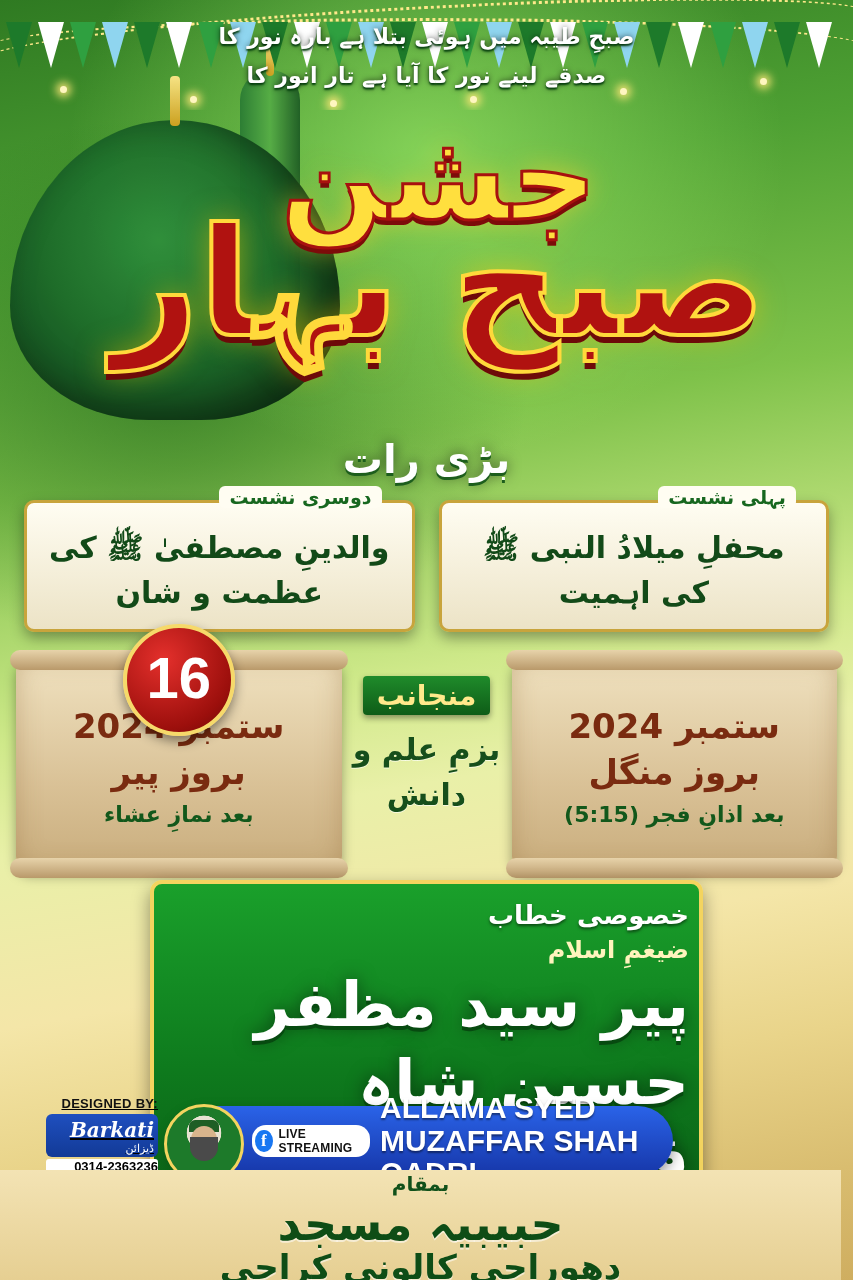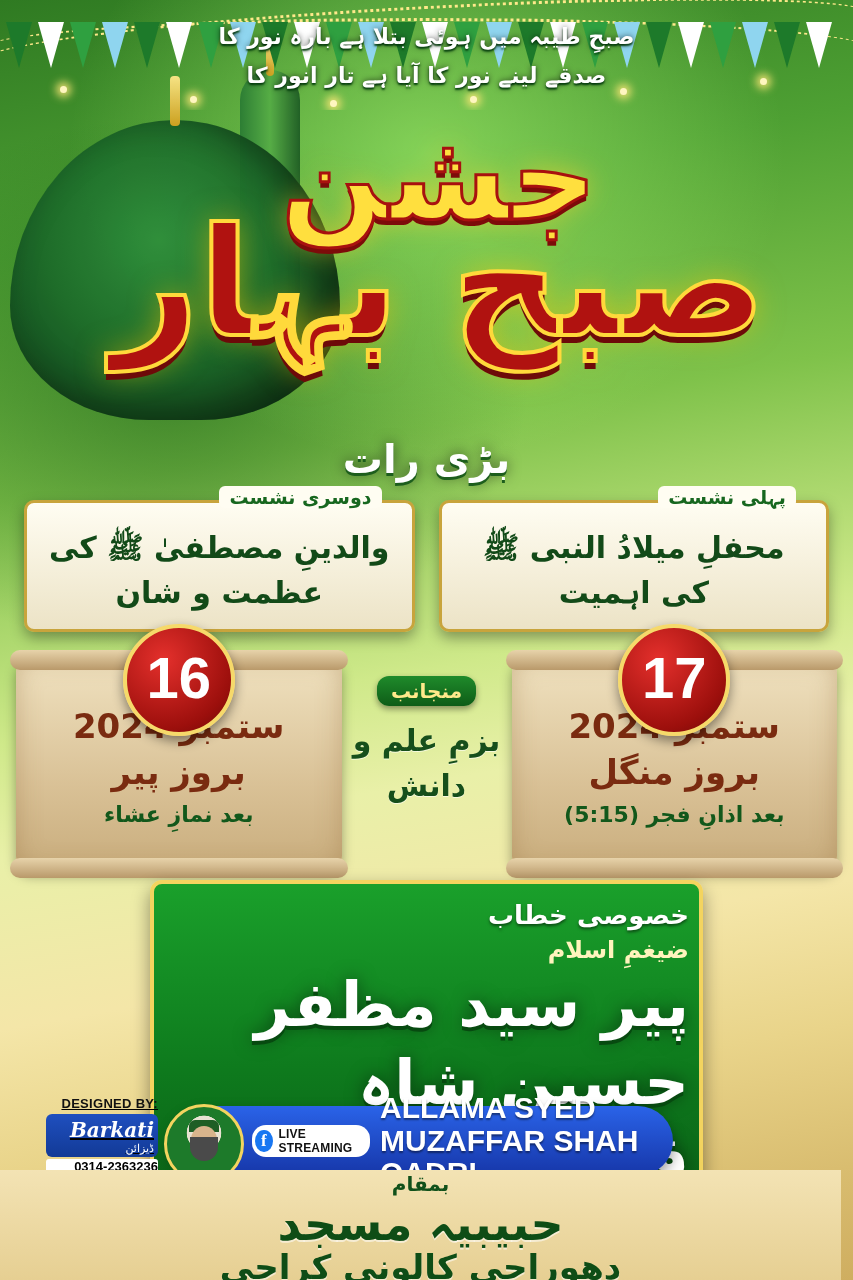--- a/index.html
+++ b/index.html
@@ -224,24 +224,24 @@
     width: 150px;
     margin-top: 46px;
     text-align: center;
     direction: rtl;
   }
   .mid-box .ribbon {
     display: inline-block;
     background: linear-gradient(180deg,#1f8b2b,#0e5c17);
     color: #ffe98b;
     font-family: "DejaVu Sans", sans-serif;
-    font-size: 20px;
+    font-size: 28px;
     font-weight: bold;
     padding: 3px 14px;
-    border-radius: 12px;
+    border-radius: 4px;
     box-shadow: 0 3px 6px rgba(0,0,0,.4);
   }
   .mid-box .mid-text {
     margin-top: 12px;
     font-family: "DejaVu Sans", sans-serif;
     font-size: 30px;
     font-weight: bold;
     color: #164f1b;
     line-height: 1.5;
     text-shadow: 0 1px 0 rgba(255,255,255,.6);
@@ -478,21 +478,20 @@
       <div class="month">بروز پیر</div>
       <div class="meta">بعد نمازِ عشاء</div>
     </div>
 
     <div class="mid-box">
       <div class="ribbon">منجانب</div>
       <div class="mid-text">بزمِ علم و دانش</div>
     </div>
 
     <div class="scroll">
-      <div class="badge">17</div>
       <div class="month">ستمبر 2024</div>
       <div class="month">بروز منگل</div>
       <div class="meta">بعد اذانِ فجر (5:15)</div>
     </div>
   </div>
 
   <div class="speaker-panel">
     <div class="khitab">خصوصی خطاب</div>
     <div class="zeegham">ضیغمِ اسلام</div>
     <div class="name">پیر سید مظفر حسین شاہ قادری</div>

